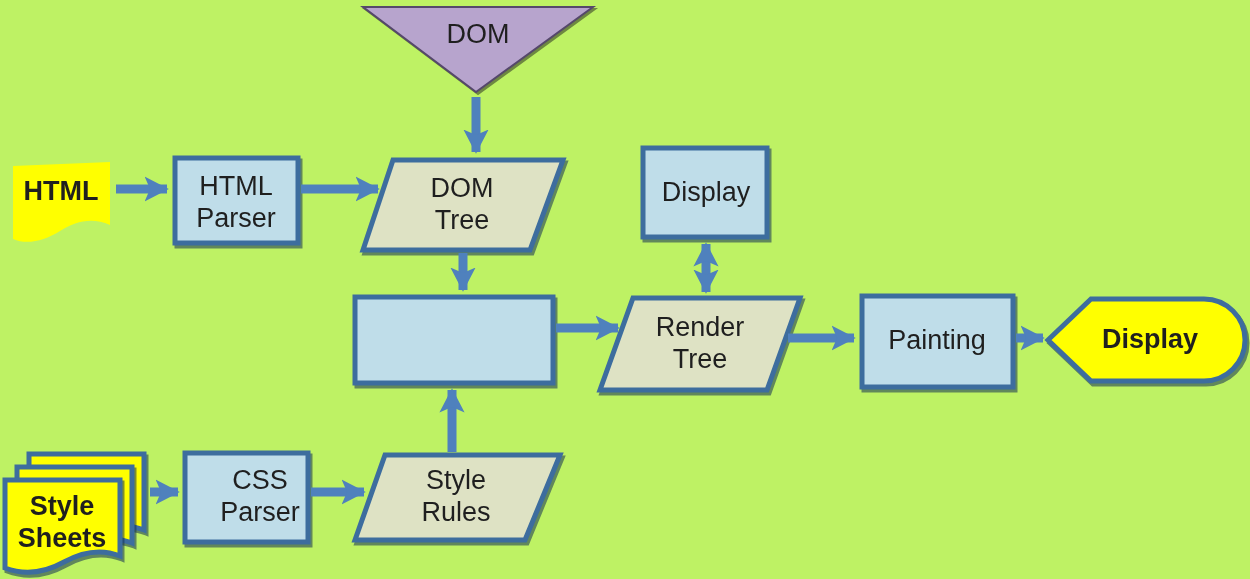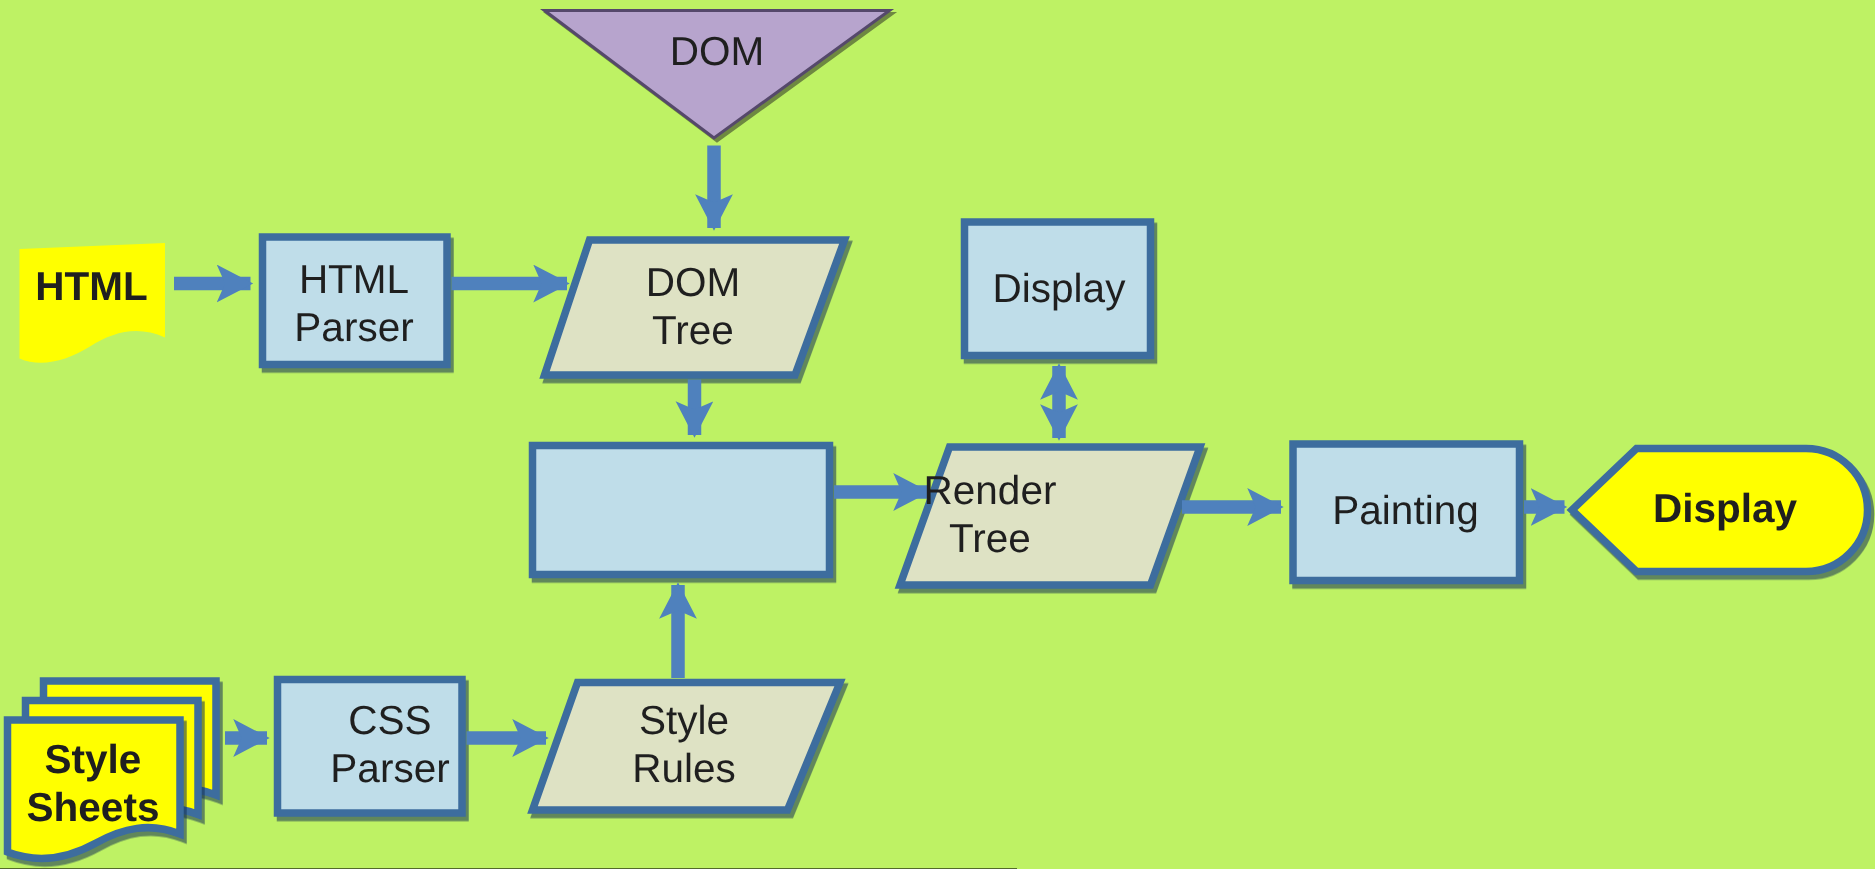--- a/index.html
+++ b/index.html
@@ -64,21 +64,21 @@
     <line class="arrow" x1="1016" y1="338" x2="1043" y2="338" marker-end="url(#ah)"></line>
   </svg>
 
   <div class="label" style="left:478px;top:35px">DOM</div>
   <div class="label bold" style="left:61px;top:192px">HTML</div>
   <div class="label" style="left:236px;top:203px">HTML
 Parser</div>
   <div class="label" style="left:462px;top:205px">DOM
 Tree</div>
   <div class="label" style="left:706px;top:193px">Display</div>
-  <div class="label" style="left:660px;top:344px">Render
+  <div class="label" style="left:700px;top:344px">Render
 Tree</div>
   <div class="label" style="left:937px;top:341px">Painting</div>
   <div class="label bold" style="left:1150px;top:340px">Display</div>
   <div class="label bold" style="left:62px;top:523px">Style
 Sheets</div>
   <div class="label" style="left:260px;top:497px">CSS
 Parser</div>
   <div class="label" style="left:456px;top:497px">Style
 Rules</div>
 

